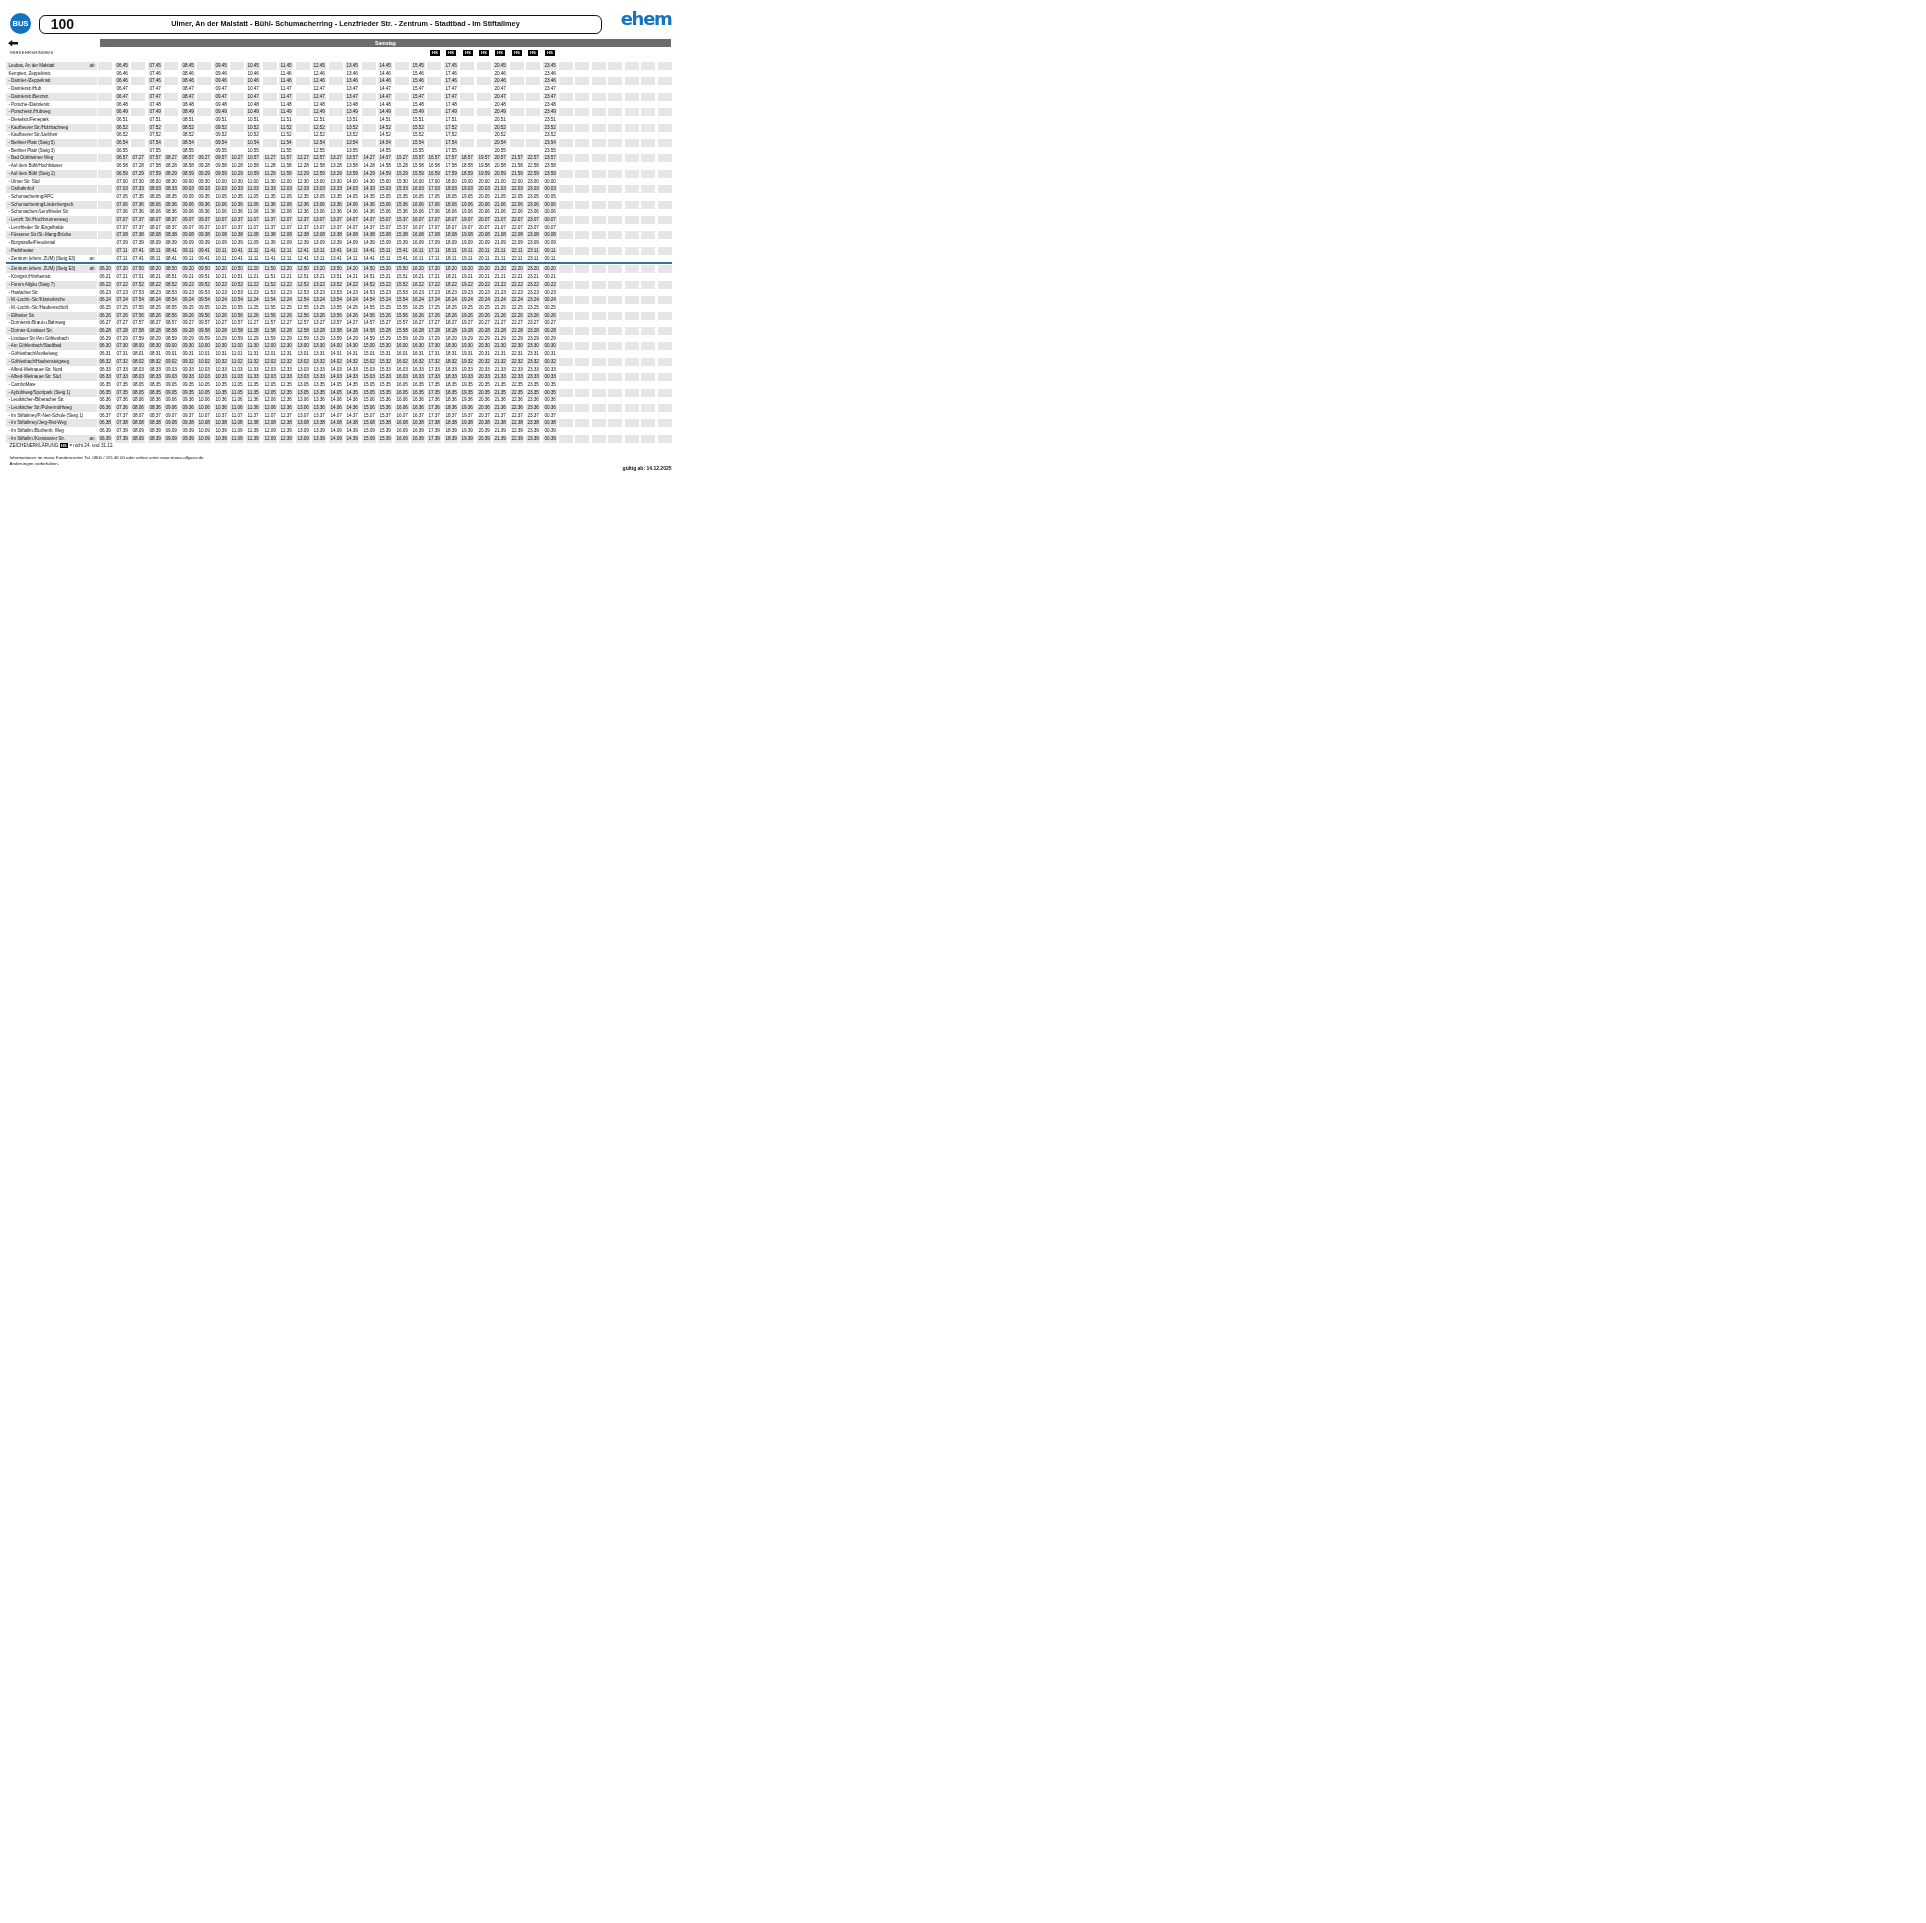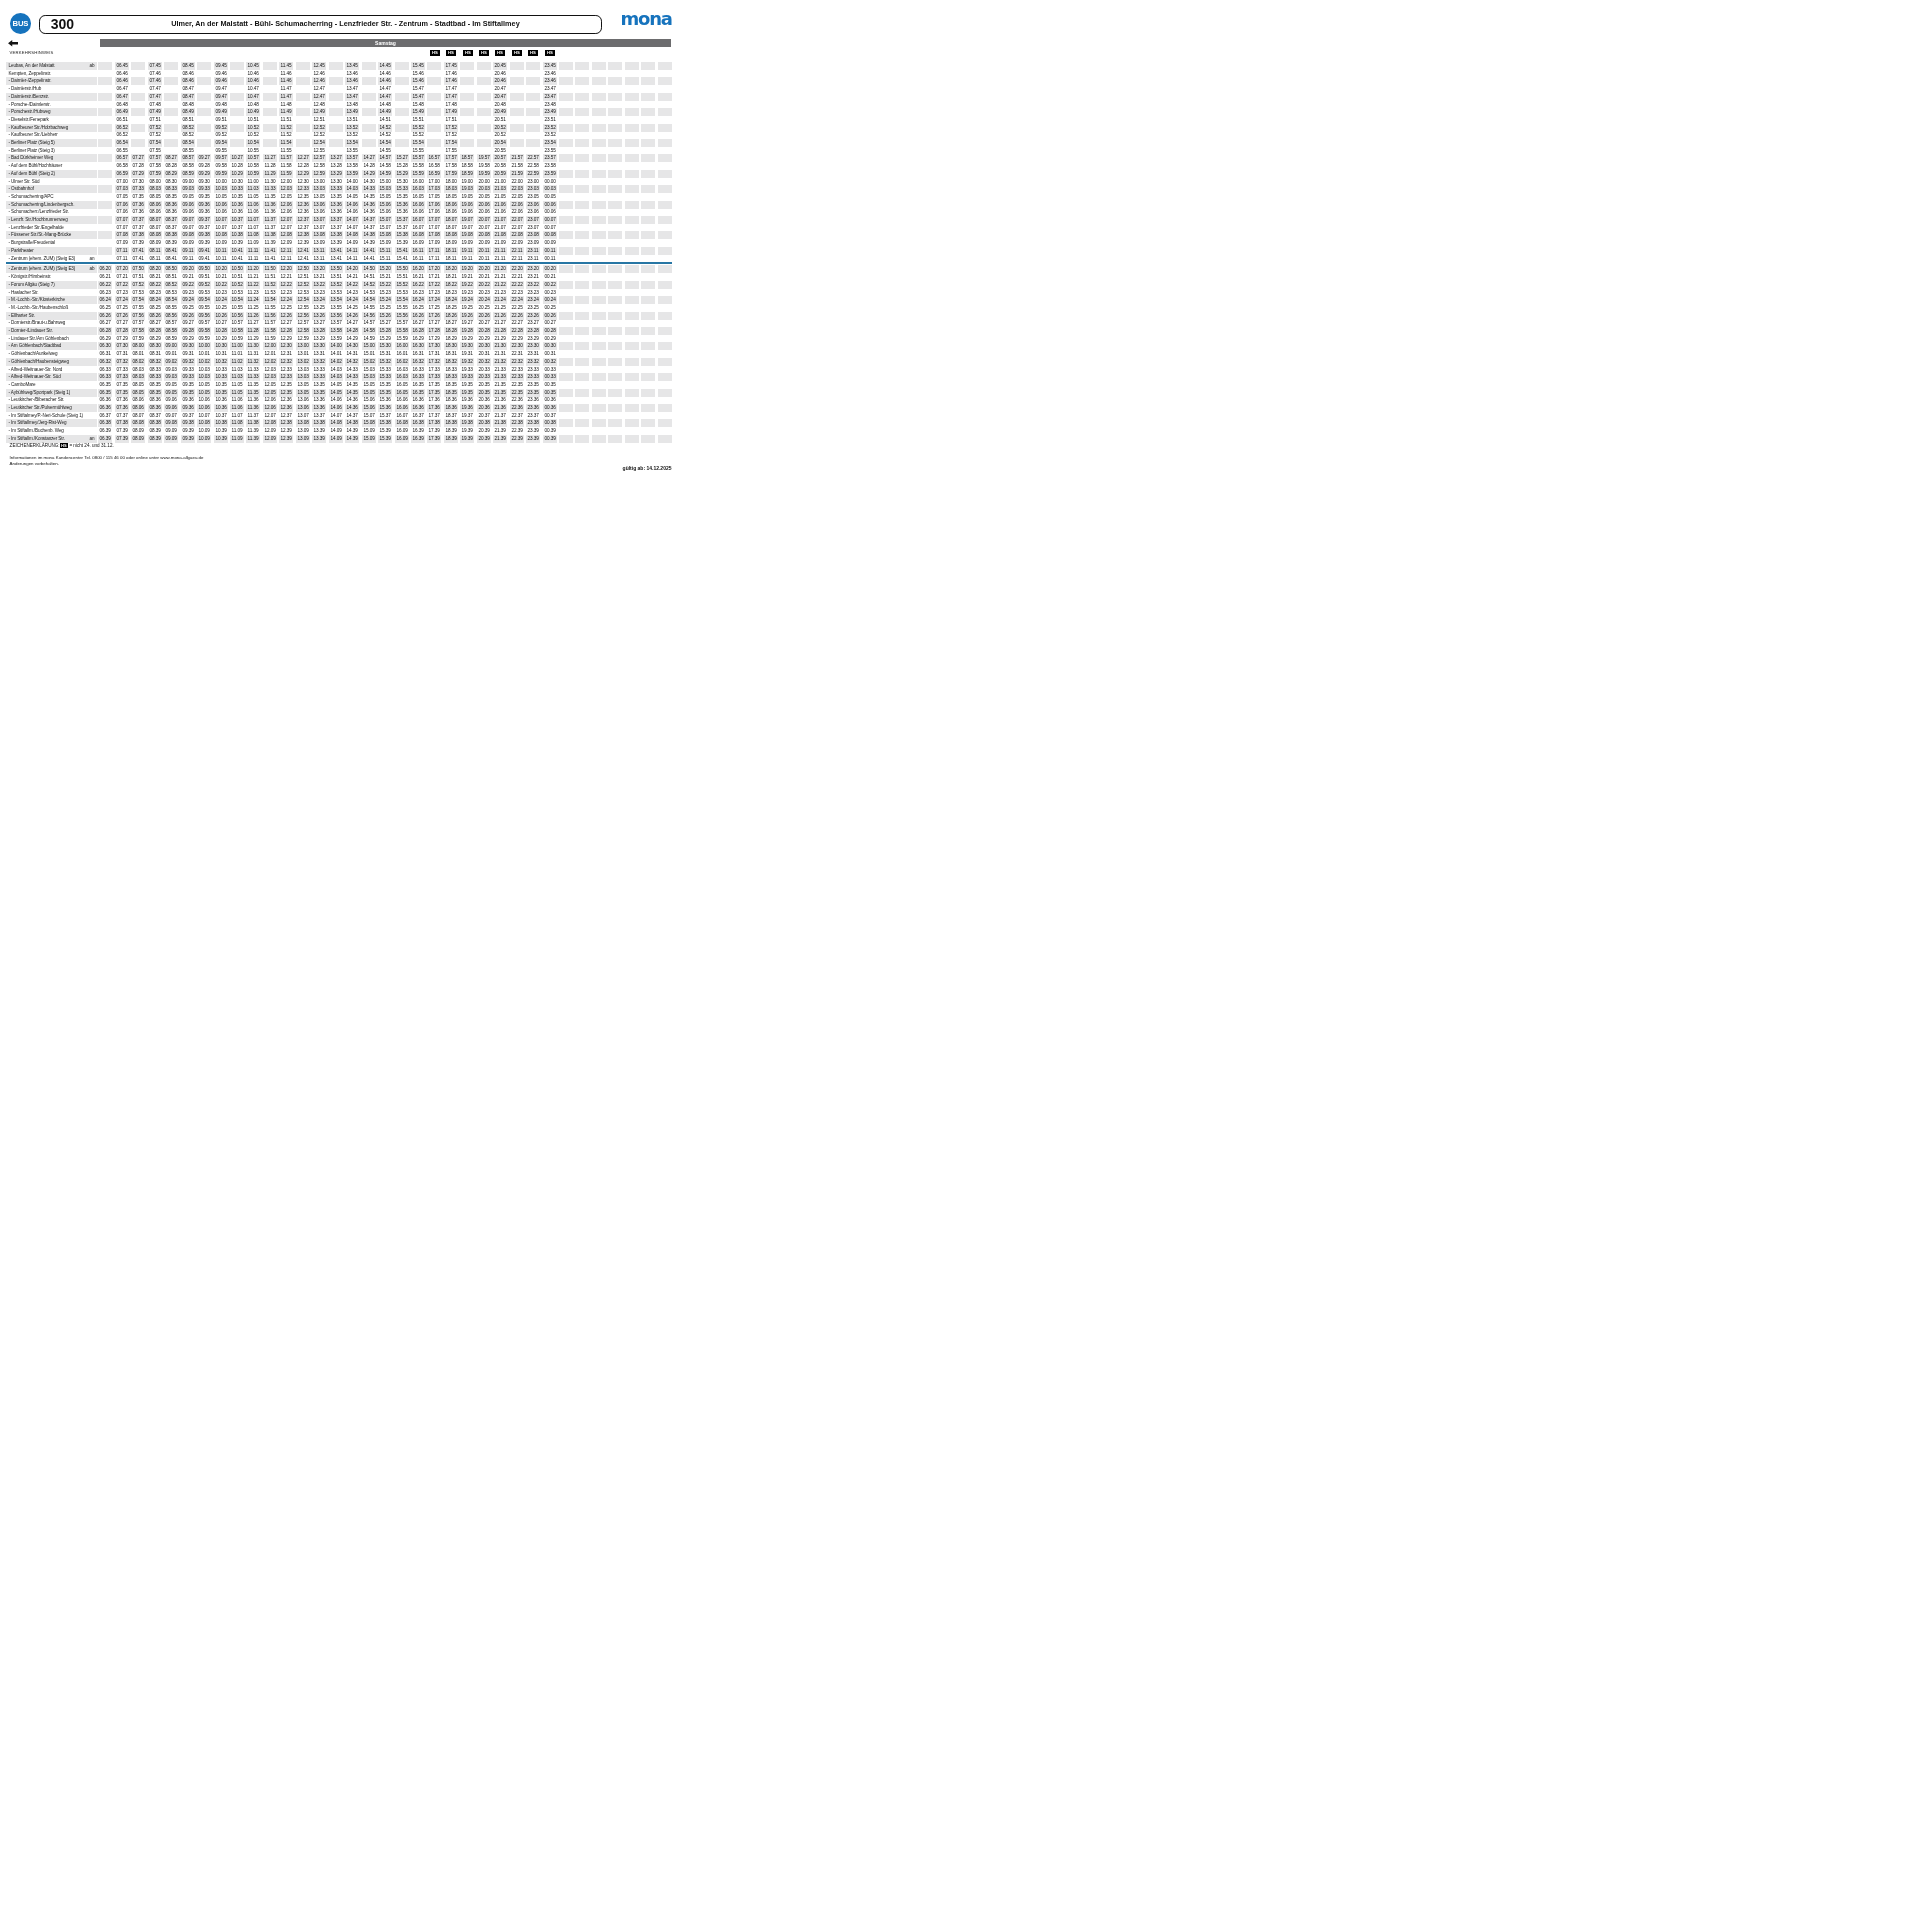--- a/index.html
+++ b/index.html
@@ -52,25 +52,25 @@
 </head>
 <body>
 
 <div class="page">
 
   <div class="bus-badge">
     <span>BUS</span>
   </div>
 
   <div class="header-box">
-    <div class="line-number">300</div>
+    <div class="line-number">100</div>
     <div class="route-title">Ulmer, An der Malstatt - Bühl- Schumacherring - Lenzfrieder Str. - Zentrum - Stadtbad - Im Stiftallmey</div>
   </div>
 
-  <div class="mona-logo">mona</div>
+  <div class="mona-logo">ehem</div>
 
   <div class="day-bar">Samstag</div>
 
   <div class="back-arrow">
     <svg width="10.4" height="6.5" viewBox="0 0 27 17">
       <path d="M11 0 L11 5.5 L27 5.5 L27 11.5 L11 11.5 L11 17 L0 8.5 Z" fill="#141414"></path>
     </svg>
   </div>
 
   <div class="traffic-note">VERKEHRSHINWEIS</div>

